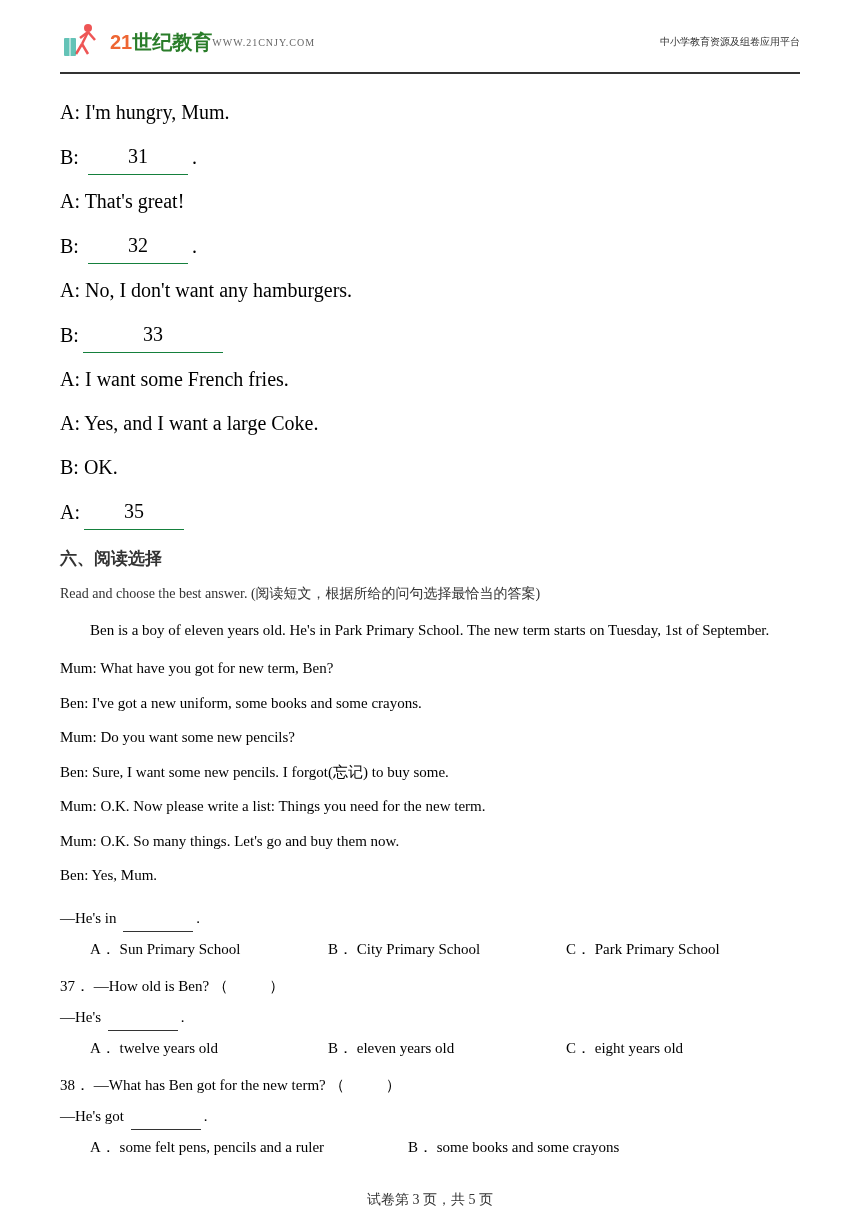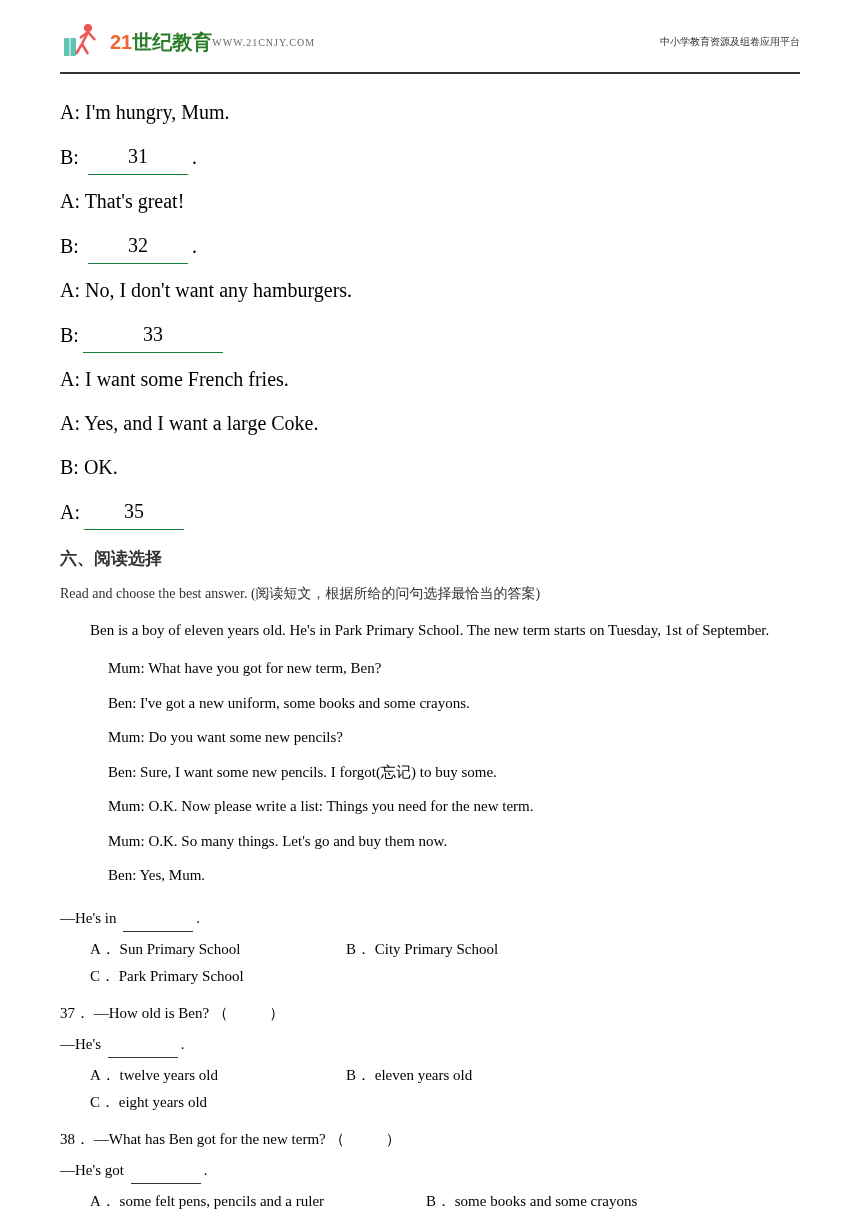--- a/index.html
+++ b/index.html
@@ -93,21 +93,20 @@
     .passage {
       margin-bottom: 10px;
       font-size: 15px;
       line-height: 1.9;
       text-indent: 2em;
     }
     .passage-para {
       margin-bottom: 6px;
       font-size: 15px;
       line-height: 1.9;
-      margin-left: 48px;
     }
     .question-block {
       margin-bottom: 10px;
     }
     .question-line {
       font-size: 15px;
       margin-bottom: 3px;
     }
     .answer-line {
       font-size: 15px;
@@ -117,21 +116,21 @@
       display: inline-block;
       border-bottom: 1px solid #333;
       min-width: 70px;
       text-align: center;
       vertical-align: bottom;
       margin: 0 3px;
     }
     .options-row {
       display: flex;
       flex-wrap: wrap;
-      gap: 0 56px;
+      gap: 0 38px;
       margin: 4px 0 10px 30px;
       font-size: 15px;
     }
     .option-item {
       min-width: 200px;
     }
     .footer {
       text-align: center;
       margin-top: 30px;
       font-size: 14px;

